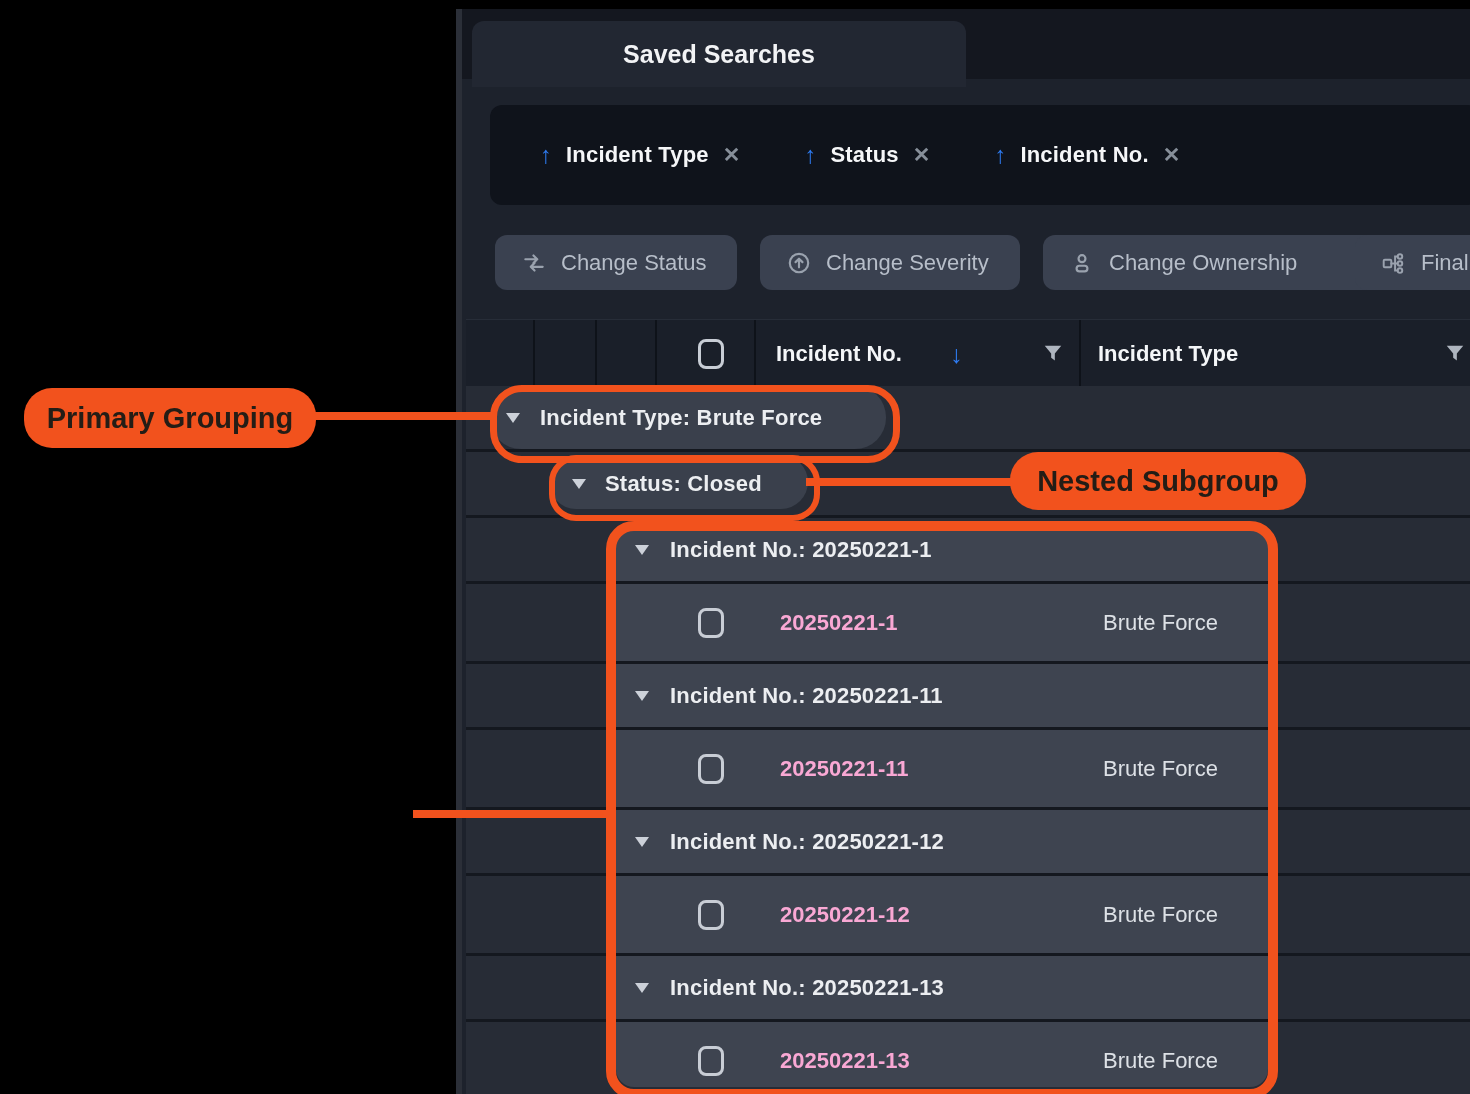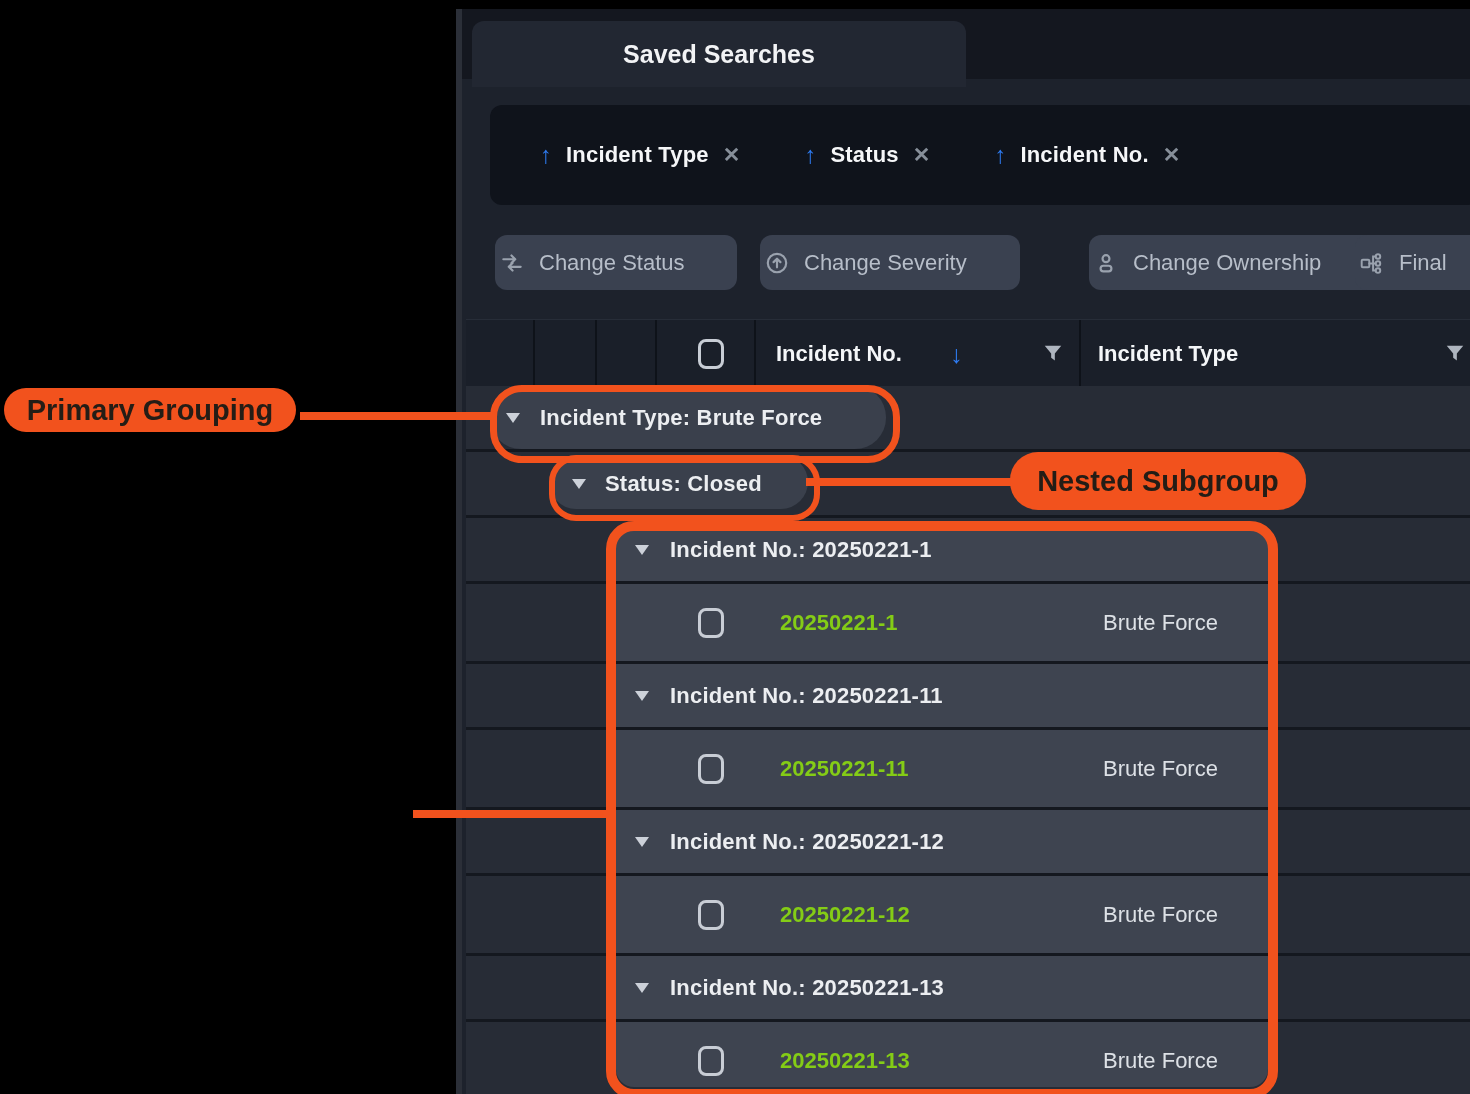--- a/index.html
+++ b/index.html
@@ -17,21 +17,21 @@
   
   .chipsbar{left:490px;top:96px;width:990px;height:100px;background:#0f131b;border-radius:12px;
             display:flex;align-items:center;padding-left:50px;gap:64px;box-sizing:border-box;}
   .chip{display:flex;align-items:center;gap:14px;}
   .chip .arrow{color:#2e7cf3;font-size:24px;font-weight:bold;}
   .chip .clabel{color:#f5f6f8;font-size:22px;font-weight:bold;letter-spacing:.2px;}
   .chip .x{color:#868e99;font-size:21px;font-weight:bold;cursor:pointer;}
 
   
   .tbtn{top:226px;height:55px;background:#3a4150;border-radius:12px;display:flex;align-items:center;
-        padding-left:4px;gap:14px;box-sizing:border-box;color:#b7bec9;font-size:22px;}
+        padding-left:26px;gap:14px;box-sizing:border-box;color:#b7bec9;font-size:22px;}
   .tbtn svg{flex:0 0 auto;}
 
   
   .thead{left:466px;top:310px;width:1004px;height:67px;background:#1a1f29;
          border-top:1px solid #272d38;border-bottom:2px solid #0e1219;box-sizing:content-box;}
   .thead .vdiv{position:absolute;top:0;width:2px;height:67px;background:#0e1219;}
   .hcell{position:absolute;top:50%;transform:translateY(-50%);color:#f4f6f8;font-size:22px;font-weight:bold;white-space:nowrap;}
   .sortdesc{position:absolute;top:50%;transform:translateY(-50%);color:#2e7cf3;font-size:25px;font-weight:bold;}
   .funnel{position:absolute;top:50%;transform:translateY(-50%);width:22px;height:22px;}
 
@@ -42,21 +42,21 @@
   .row{position:relative;width:100%;background:#272c36;border-bottom:3px solid #14181f;box-sizing:border-box;}
   .rg{height:66px;} .rd{height:80px;}
   .row>.content{position:absolute;top:50%;transform:translateY(-50%);z-index:2;white-space:nowrap;}
   .hl{position:absolute;left:150px;width:652px;top:0;height:100%;background:#3e4450;z-index:1;}
   .hl-top{top:4px;height:calc(100% - 4px);border-radius:18px 18px 0 0;}
   .hl-bot{height:65px;border-radius:0 0 18px 18px;}
   .hlfill{position:absolute;background:#3a404c;z-index:1;}
   .tri{width:0;height:0;border-left:7px solid transparent;border-right:7px solid transparent;
        border-top:10px solid #ccd1d9;}
   .glabel{color:#eceef1;font-size:22px;font-weight:bold;letter-spacing:.2px;}
-  .num{color:#84cc16;font-size:22px;font-weight:bold;}
+  .num{color:#f9a8d4;font-size:22px;font-weight:bold;}
   .typ{color:#dde1e6;font-size:22px;} 
 
   
   .pos-tri1{left:40px;}  .pos-lab1{left:74px;}
   .pos-tri2{left:106px;} .pos-lab2{left:139px;}
   .pos-tri3{left:169px;} .pos-lab3{left:204px;}
   .pos-cb{left:232px;}   .pos-num{left:314px;} .pos-typ{left:637px;}
 
   
   .orange{background:#F2521D;}
@@ -104,21 +104,21 @@
     </svg>
     <span>Change Status</span>
   </div>
   <div class="abs tbtn" style="left:760px;width:260px;">
     <svg width="26" height="26" viewBox="0 0 24 24" fill="none" stroke="#9aa2ae" stroke-width="2" stroke-linecap="round" stroke-linejoin="round">
       <circle cx="12" cy="12" r="8.5"></circle>
       <path d="M12 16 V8.5 M8.8 11.2 L12 8 l3.2 3.2"></path>
     </svg>
     <span>Change Severity</span>
   </div>
-  <div class="abs tbtn" style="left:1089px;width:336px;">
+  <div class="abs tbtn" style="left:1043px;width:336px;">
     <svg width="26" height="26" viewBox="0 0 24 24" fill="none" stroke="#9aa2ae" stroke-width="2" stroke-linecap="round" stroke-linejoin="round">
       <circle cx="12" cy="8" r="3.2"></circle>
       <rect x="7" y="14.5" width="10" height="5.2" rx="2.6"></rect>
     </svg>
     <span>Change Ownership</span>
   </div>
   <div class="abs tbtn" style="left:1355px;width:230px;">
     <svg width="26" height="26" viewBox="0 0 24 24" fill="none" stroke="#9aa2ae" stroke-width="1.8" stroke-linecap="round">
       <rect x="2.5" y="9" width="7" height="7" rx="1"></rect>
       <path d="M9.5 12.5 H13 M13 12.5 V6 H15.3 M13 12.5 V19 H15.3 M13 12.5 H15.3"></path>
@@ -215,20 +215,20 @@
   </div>
 
   <div class="abs spotlight"></div>
   <div class="abs outline" style="left:490px;top:376px;width:396px;height:64px;"></div>
   <div class="abs outline" style="left:549px;top:446px;width:259px;height:54px;border-width:6px;border-radius:27px;"></div>
 
   <div class="abs connector orange" style="left:300px;top:403px;width:194px;"></div>
   <div class="abs connector orange" style="left:806px;top:469px;width:208px;"></div>
   <div class="abs connector orange" style="left:413px;top:801px;width:197px;"></div>
 
-  <div class="abs pill orange" style="left:4px;top:379px;width:292px;height:44px;">
+  <div class="abs pill orange" style="left:24px;top:379px;width:292px;height:60px;">
     <span>Primary Grouping</span>
   </div>
   <div class="abs pill orange" style="left:1010px;top:443px;width:296px;height:58px;">
     <span>Nested Subgroup</span>
   </div>
 
 </div>
 
 </body></html>

